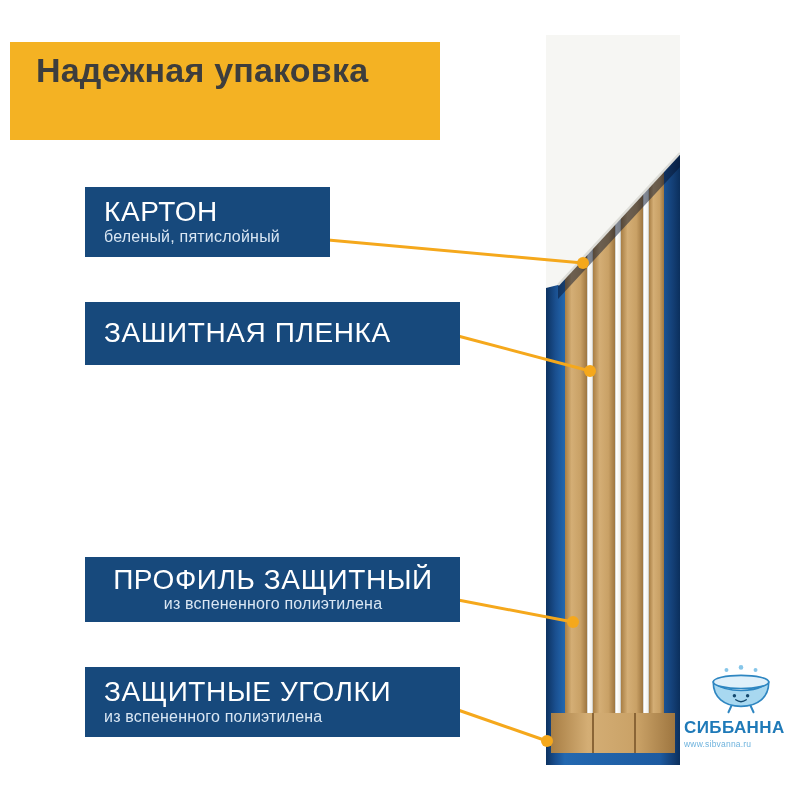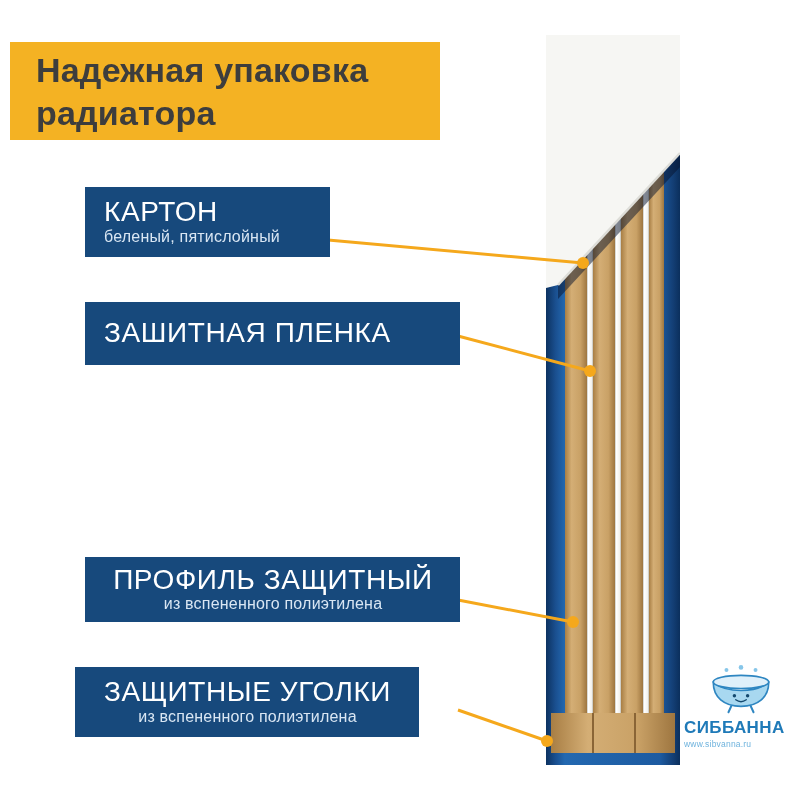--- a/index.html
+++ b/index.html
@@ -28,21 +28,21 @@
     display:flex; flex-direction:column; justify-content:center;
     padding:8px 18px 10px 19px;
     z-index:10;
   }
   .label-title { font-size:28px; font-weight:400; letter-spacing:.6px; line-height:1.12; }
   .label-sub { font-size:16px; font-weight:400; color:#d9e6f3; margin-top:0; letter-spacing:.2px; }
 
   #box-cardboard { left:85px; top:187px; width:245px; height:70px; }
   #box-film      { left:85px; top:302px; width:375px; height:63px; }
   #box-profile   { left:85px; top:557px; width:375px; height:65px;text-align:center; }
-  #box-corners   { left:75px; top:667px; width:344px; height:70px;text-align:center; }
+  #box-corners   { left:85px; top:667px; width:375px; height:70px; }
 
   
   #connectors {
     position:absolute; left:0; top:0; width:800px; height:800px;
     z-index:5; pointer-events:none;
   }
   .connector { stroke:var(--color-accent,#f5a81c); stroke-width:3; }
   .callout-dot { fill:var(--color-accent,#f5a81c); }
 
   
@@ -63,21 +63,20 @@
   }
   .logo-url { color:#6fb3dd; font-size:8.5px; margin-top:1px; letter-spacing:.2px; }
 </style>
 </head>
 <body>
 
 <div class="page">
 
   <div class="title-banner">
     <div class="title-line">Надежная упаковка</div>
-    <div class="title-line">радиатора</div>
   </div>
 
   <svg class="radiator" viewBox="0 0 134 730" preserveAspectRatio="none">
     <defs>
       <linearGradient id="gFilm" x1="0" y1="0" x2="1" y2="0">
         <stop offset="0" stop-color="#0c3260"></stop>
         <stop offset="0.07" stop-color="#1a4f8f"></stop>
         <stop offset="0.14" stop-color="#2368b0"></stop>
         <stop offset="0.85" stop-color="#1d5ba1"></stop>
         <stop offset="0.95" stop-color="#133e74"></stop>

